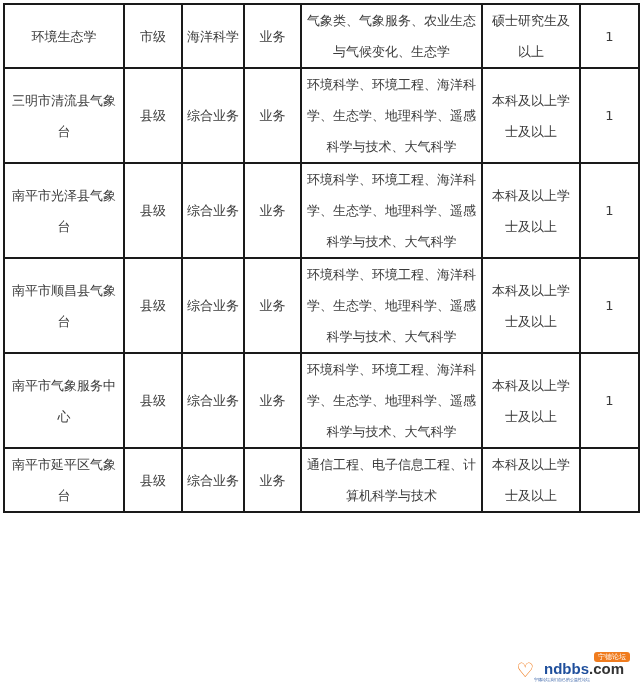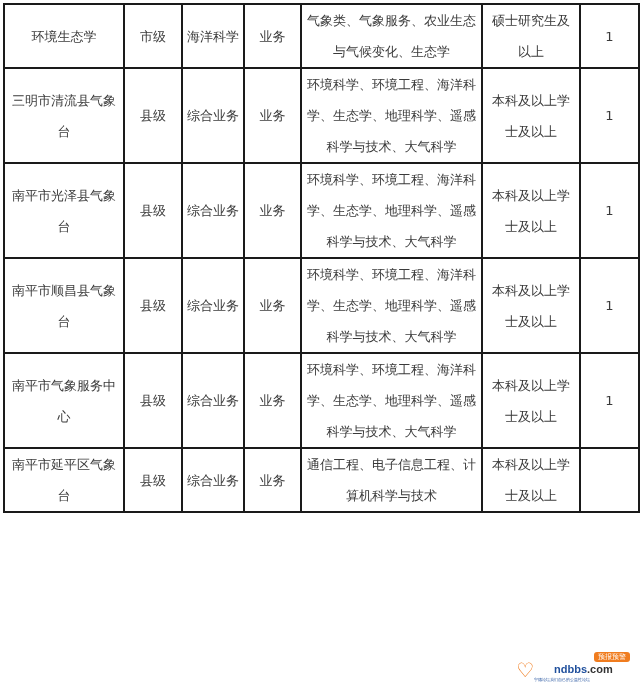--- a/index.html
+++ b/index.html
@@ -24,21 +24,21 @@
   .count { font-size: 12px; }
   .watermark {
     position: absolute; right: 6px; bottom: 4px;
     width: 120px; height: 30px;
   }
   .wm-badge {
     position: absolute; right: 4px; top: 0; background: #f07c1e; color: #fff;
     font-size: 7px; line-height: 10px; padding: 0 4px; border-radius: 3px;
   }
   .wm-heart { position: absolute; left: 2px; top: 8px; color: #f07c1e; font-size: 20px; line-height: 20px; font-weight: bold; }
-  .wm-text { position: absolute; left: 40px; top: 8px; font-size: 11px; line-height: 18px; font-weight: bold;
+  .wm-text { position: absolute; left: 30px; top: 8px; font-size: 15px; line-height: 18px; font-weight: bold;
              font-family: "Liberation Sans", sans-serif; }
   .wm-text .a { color: #1f4f9c; } .wm-text .b { color: #333; }
   .wm-sub { position: absolute; left: 20px; top: 25px; font-size: 4px; color: #1f4f9c; white-space: nowrap; }
 </style>
 </head>
 <body>
 
 <table class="recruit">
   <colgroup>
     <col class="c1">
@@ -101,17 +101,17 @@
       <td>综合业务</td>
       <td>业务</td>
       <td>通信工程、电子信息工程、计算机科学与技术</td>
       <td>本科及以上学士及以上</td>
       <td class="count"></td>
     </tr>
   </tbody>
 </table>
 
 <div class="watermark">
-  <span class="wm-badge">预报预警</span>
+  <span class="wm-badge">宁德论坛</span>
   <span class="wm-heart">♡</span>
   <span class="wm-text"><span class="a">ndbbs</span><span class="b">.com</span></span>
   <span class="wm-sub">宁德论坛我们自己的公益性论坛</span>
 </div>
 
 </body></html>

